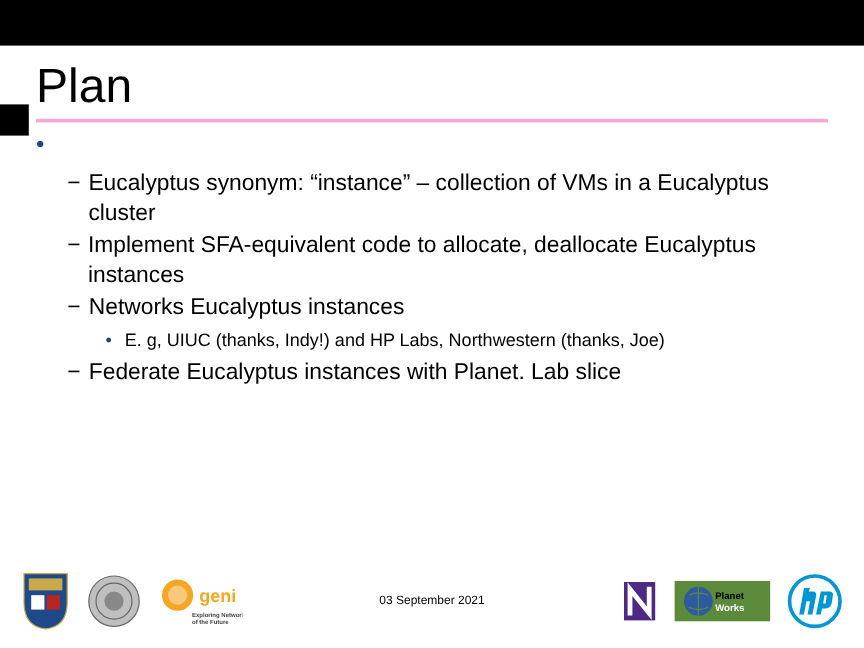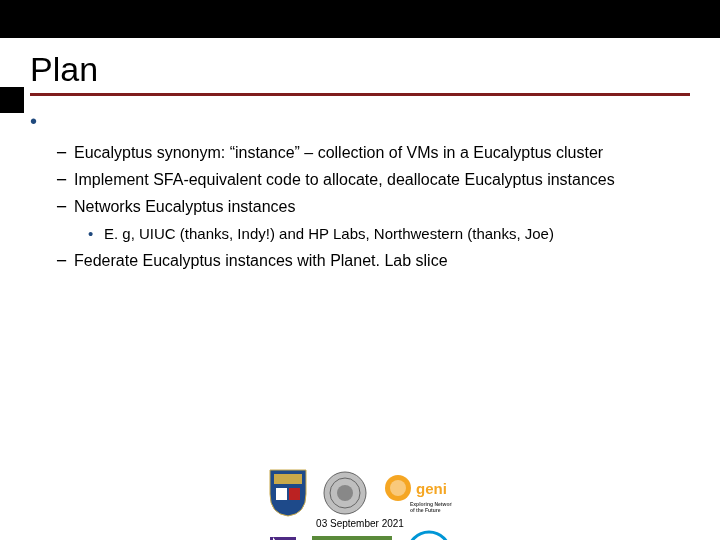--- a/index.html
+++ b/index.html
@@ -16,23 +16,23 @@
     position: absolute;
     top: 0; left: 0;
     width: 100%;
     height: 38px;
     background: #000;
   }
   .title {
     position: absolute;
     top: 50px;
     left: 30px;
-    font-size: 34px;
+    font-size: 40px;
     font-weight: normal;
-    border-bottom: 3px solid #7f1d1d;
+    border-bottom: 3px solid #f9a8d4;
     width: 660px;
     padding-bottom: 4px;
   }
   .leftbar {
     position: absolute;
     top: 87px;
     left: 0;
     width: 24px;
     height: 26px;
     background: #000;
@@ -61,21 +61,21 @@
     display: flex;
     margin-left: 26px;
     margin-bottom: 2px;
   }
   .lvl2 .dash {
     font-size: 19px;
     width: 18px;
     line-height: 25px;
   }
   .lvl2 .txt {
-    font-size: 16px;
+    font-size: 19px;
     line-height: 25px;
   }
   .lvl3 {
     display: flex;
     margin-left: 58px;
     margin-top: 4px;
     margin-bottom: 4px;
   }
   .lvl3 .bullet {
     color: #1f497d;
@@ -90,21 +90,20 @@
   .footer {
     position: absolute;
     bottom: 0;
     left: 0;
     width: 100%;
     height: 72px;
     display: flex;
     align-items: center;
     justify-content: space-between;
     padding: 0 18px 6px 18px;
-    flex-direction: column;
   }
   .logos-left, .logos-right {
     display: flex;
     align-items: center;
     gap: 14px;
   }
   .logo {
     display: flex;
     align-items: center;
     justify-content: center;

